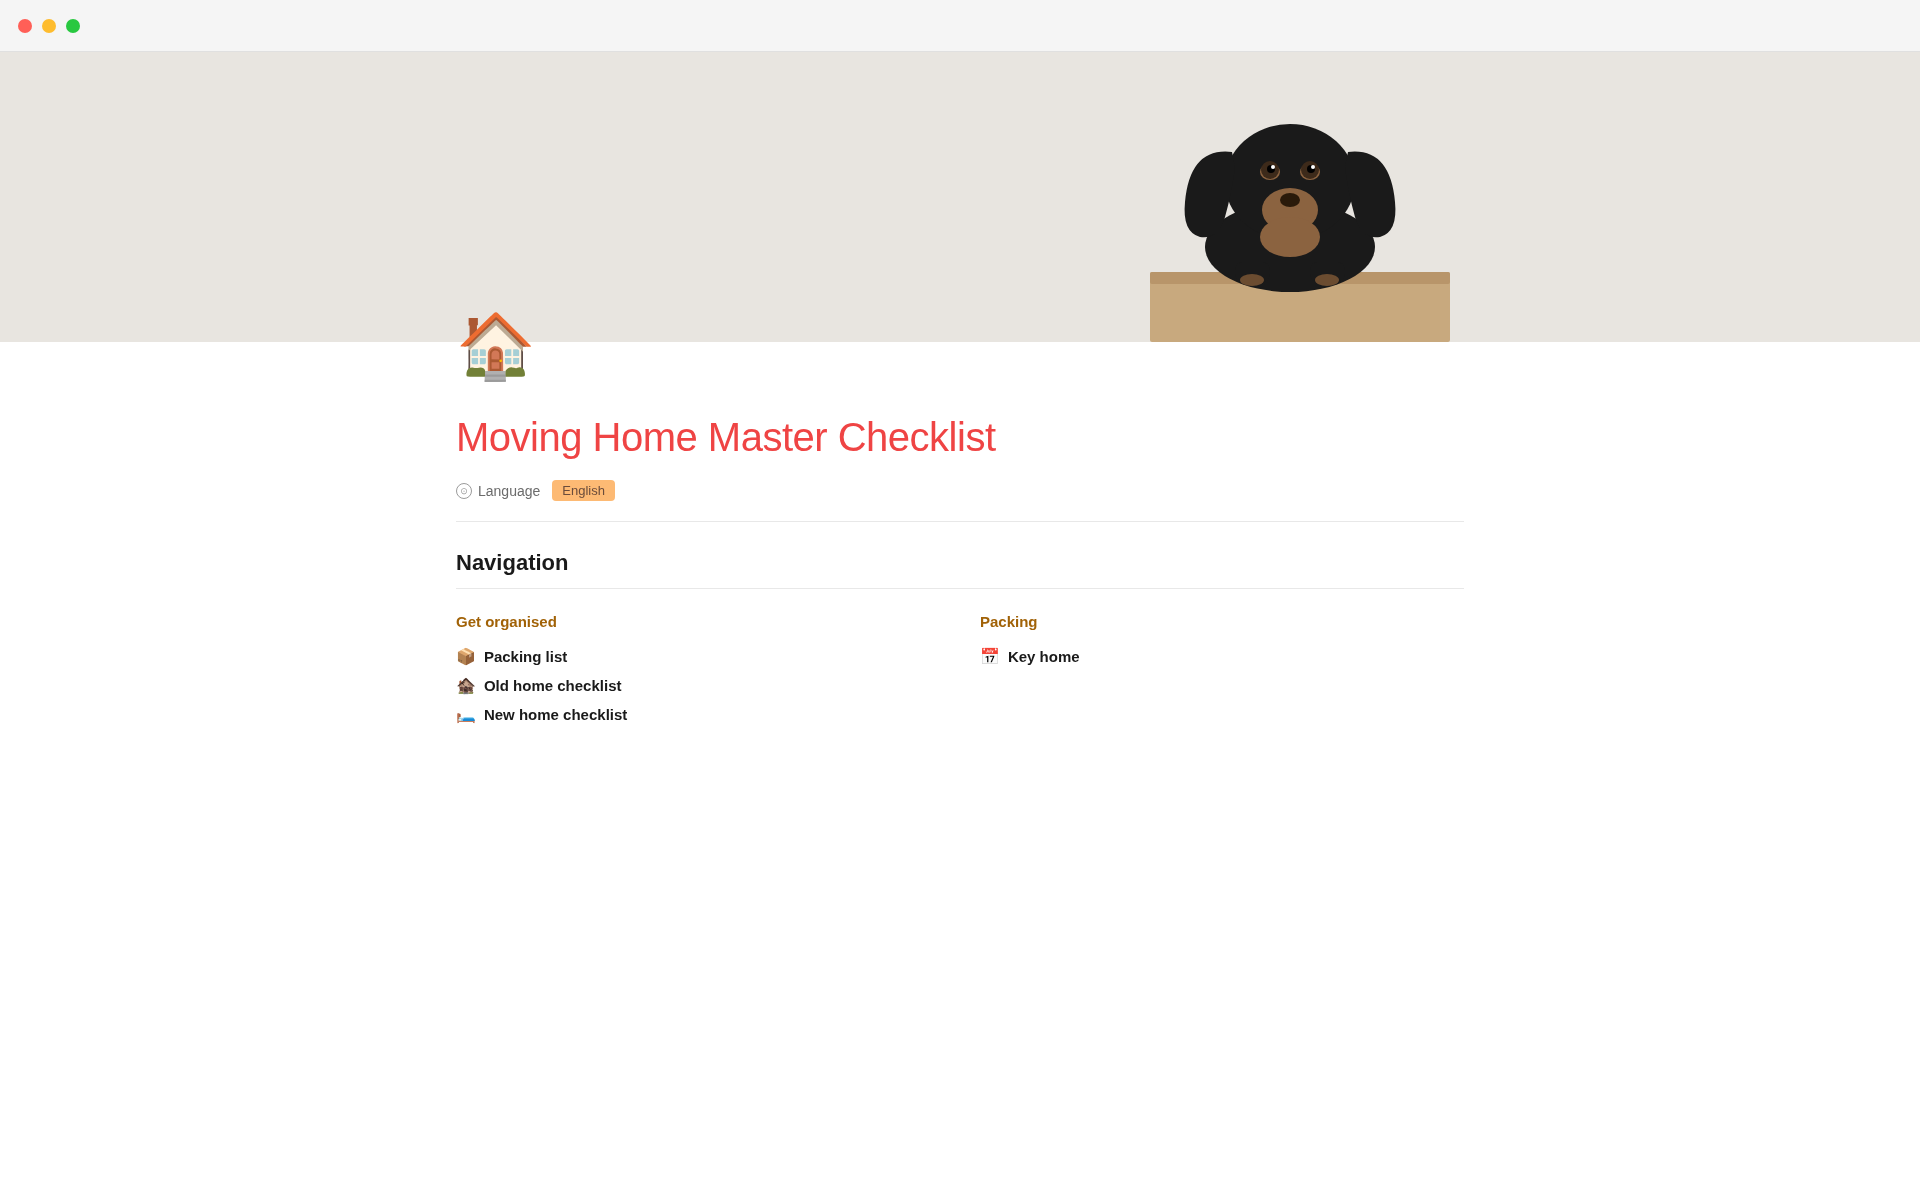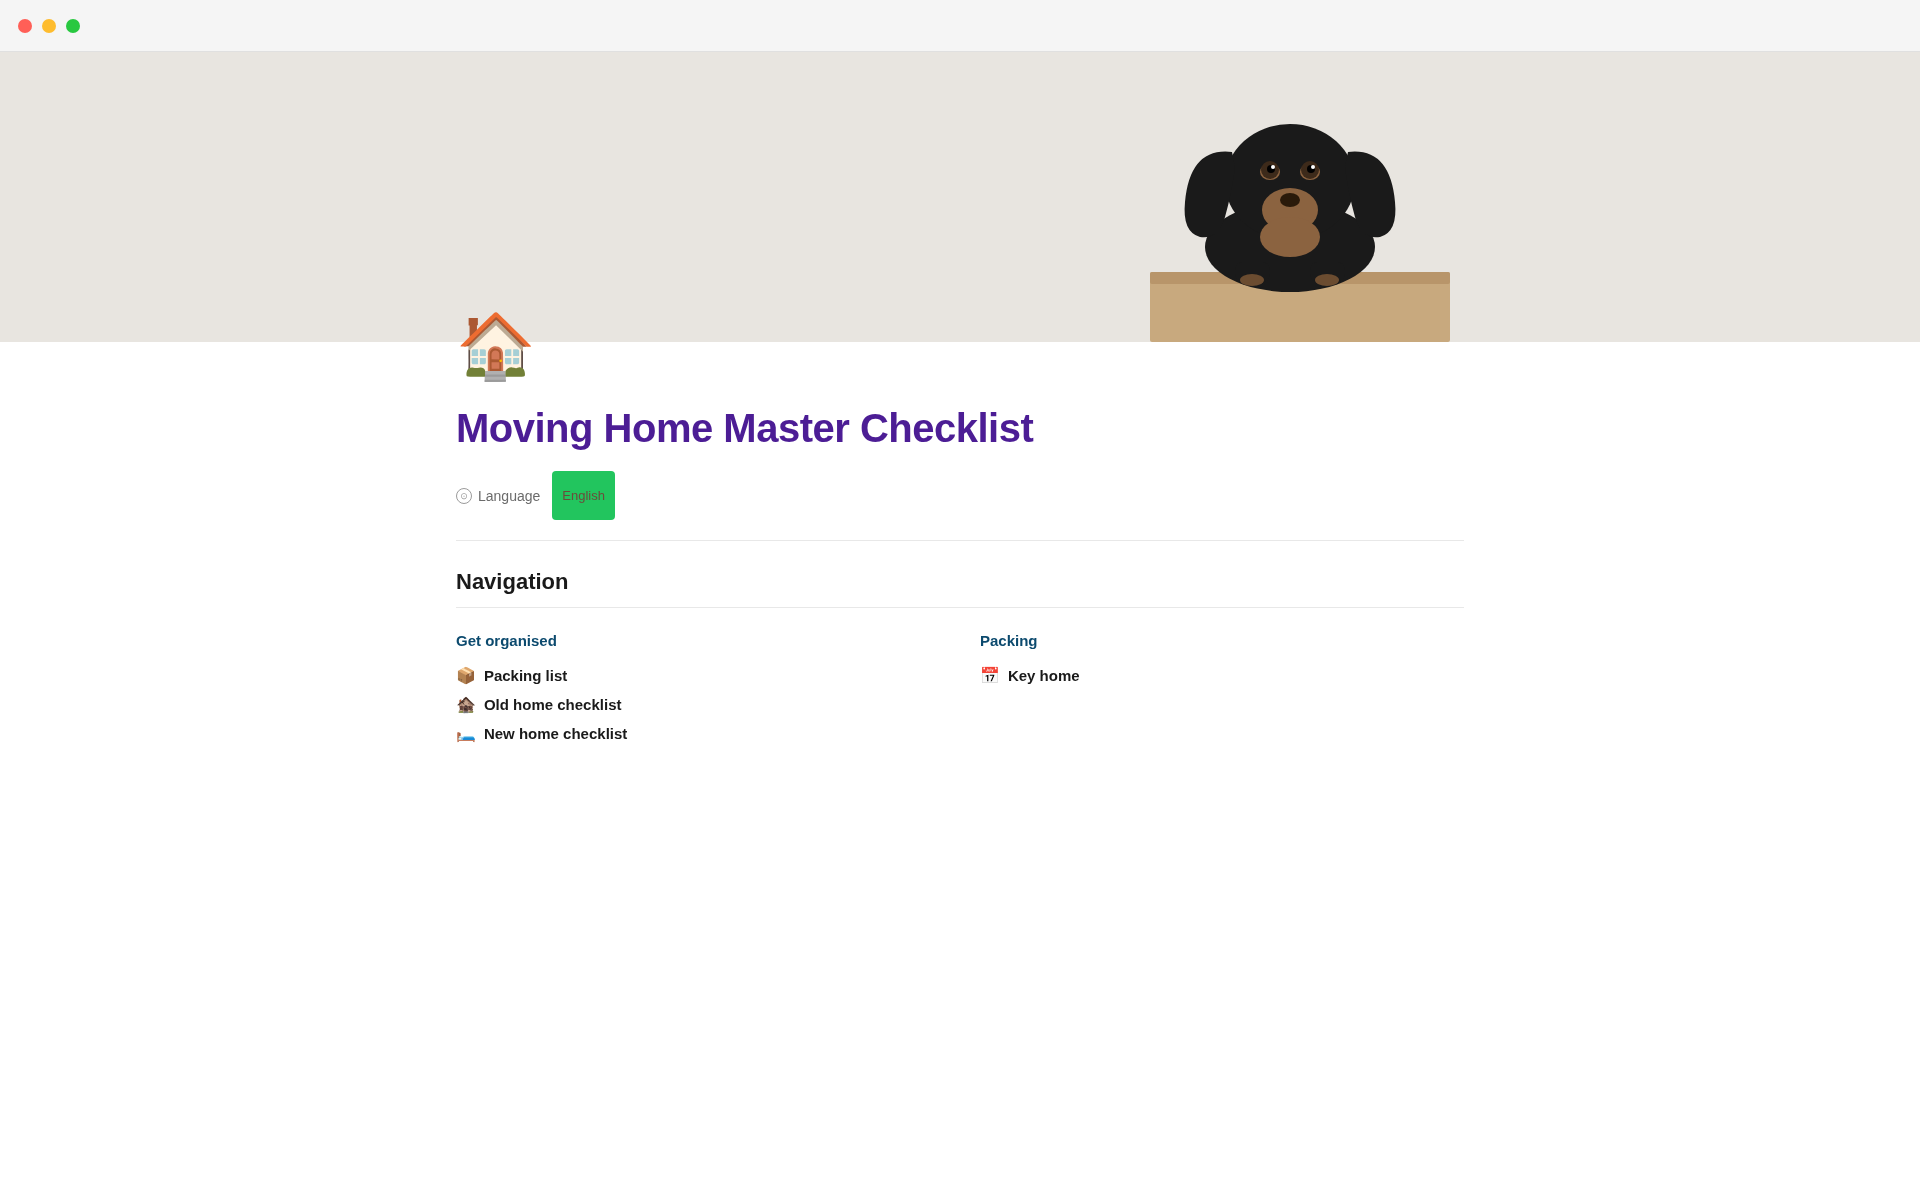--- a/index.html
+++ b/index.html
@@ -80,23 +80,23 @@
       font-size: 64px;
       margin-top: -28px;
       display: block;
       line-height: 1;
       position: relative;
       z-index: 2;
     }
 
     .page-title {
       font-size: 40px;
-      font-weight: 700;
-      color: #4c1d95;
-      margin-top: 28px;
+      font-weight: 400;
+      color: #ef4444;
+      margin-top: 37px;
       margin-bottom: 20px;
       letter-spacing: -0.5px;
     }
 
     .properties-row {
       display: flex;
       align-items: center;
       gap: 12px;
       margin-bottom: 20px;
     }
@@ -115,23 +115,23 @@
       border-radius: 50%;
       border: 1.5px solid #9b9b9b;
       display: flex;
       align-items: center;
       justify-content: center;
       font-size: 9px;
       color: #9b9b9b;
     }
 
     .property-value {
-      background: #22c55e;
+      background: #fdba74;
       color: #6b4c3b;
-      padding: 17px 10px;
+      padding: 3px 10px;
       border-radius: 4px;
       font-size: 13px;
       font-weight: 500;
     }
 
     .divider {
       border: none;
       border-top: 1px solid #e8e8e8;
       margin: 8px 0 28px 0;
     }
@@ -150,21 +150,21 @@
 
     .nav-columns {
       display: grid;
       grid-template-columns: 1fr 1fr;
       gap: 40px;
     }
 
     .nav-column-title {
       font-size: 15px;
       font-weight: 600;
-      color: #0c4a6e;
+      color: #a16207;
       margin-bottom: 12px;
     }
 
     .nav-item {
       display: flex;
       align-items: center;
       gap: 8px;
       padding: 5px 0;
       font-size: 15px;
       color: #1a1a1a;

